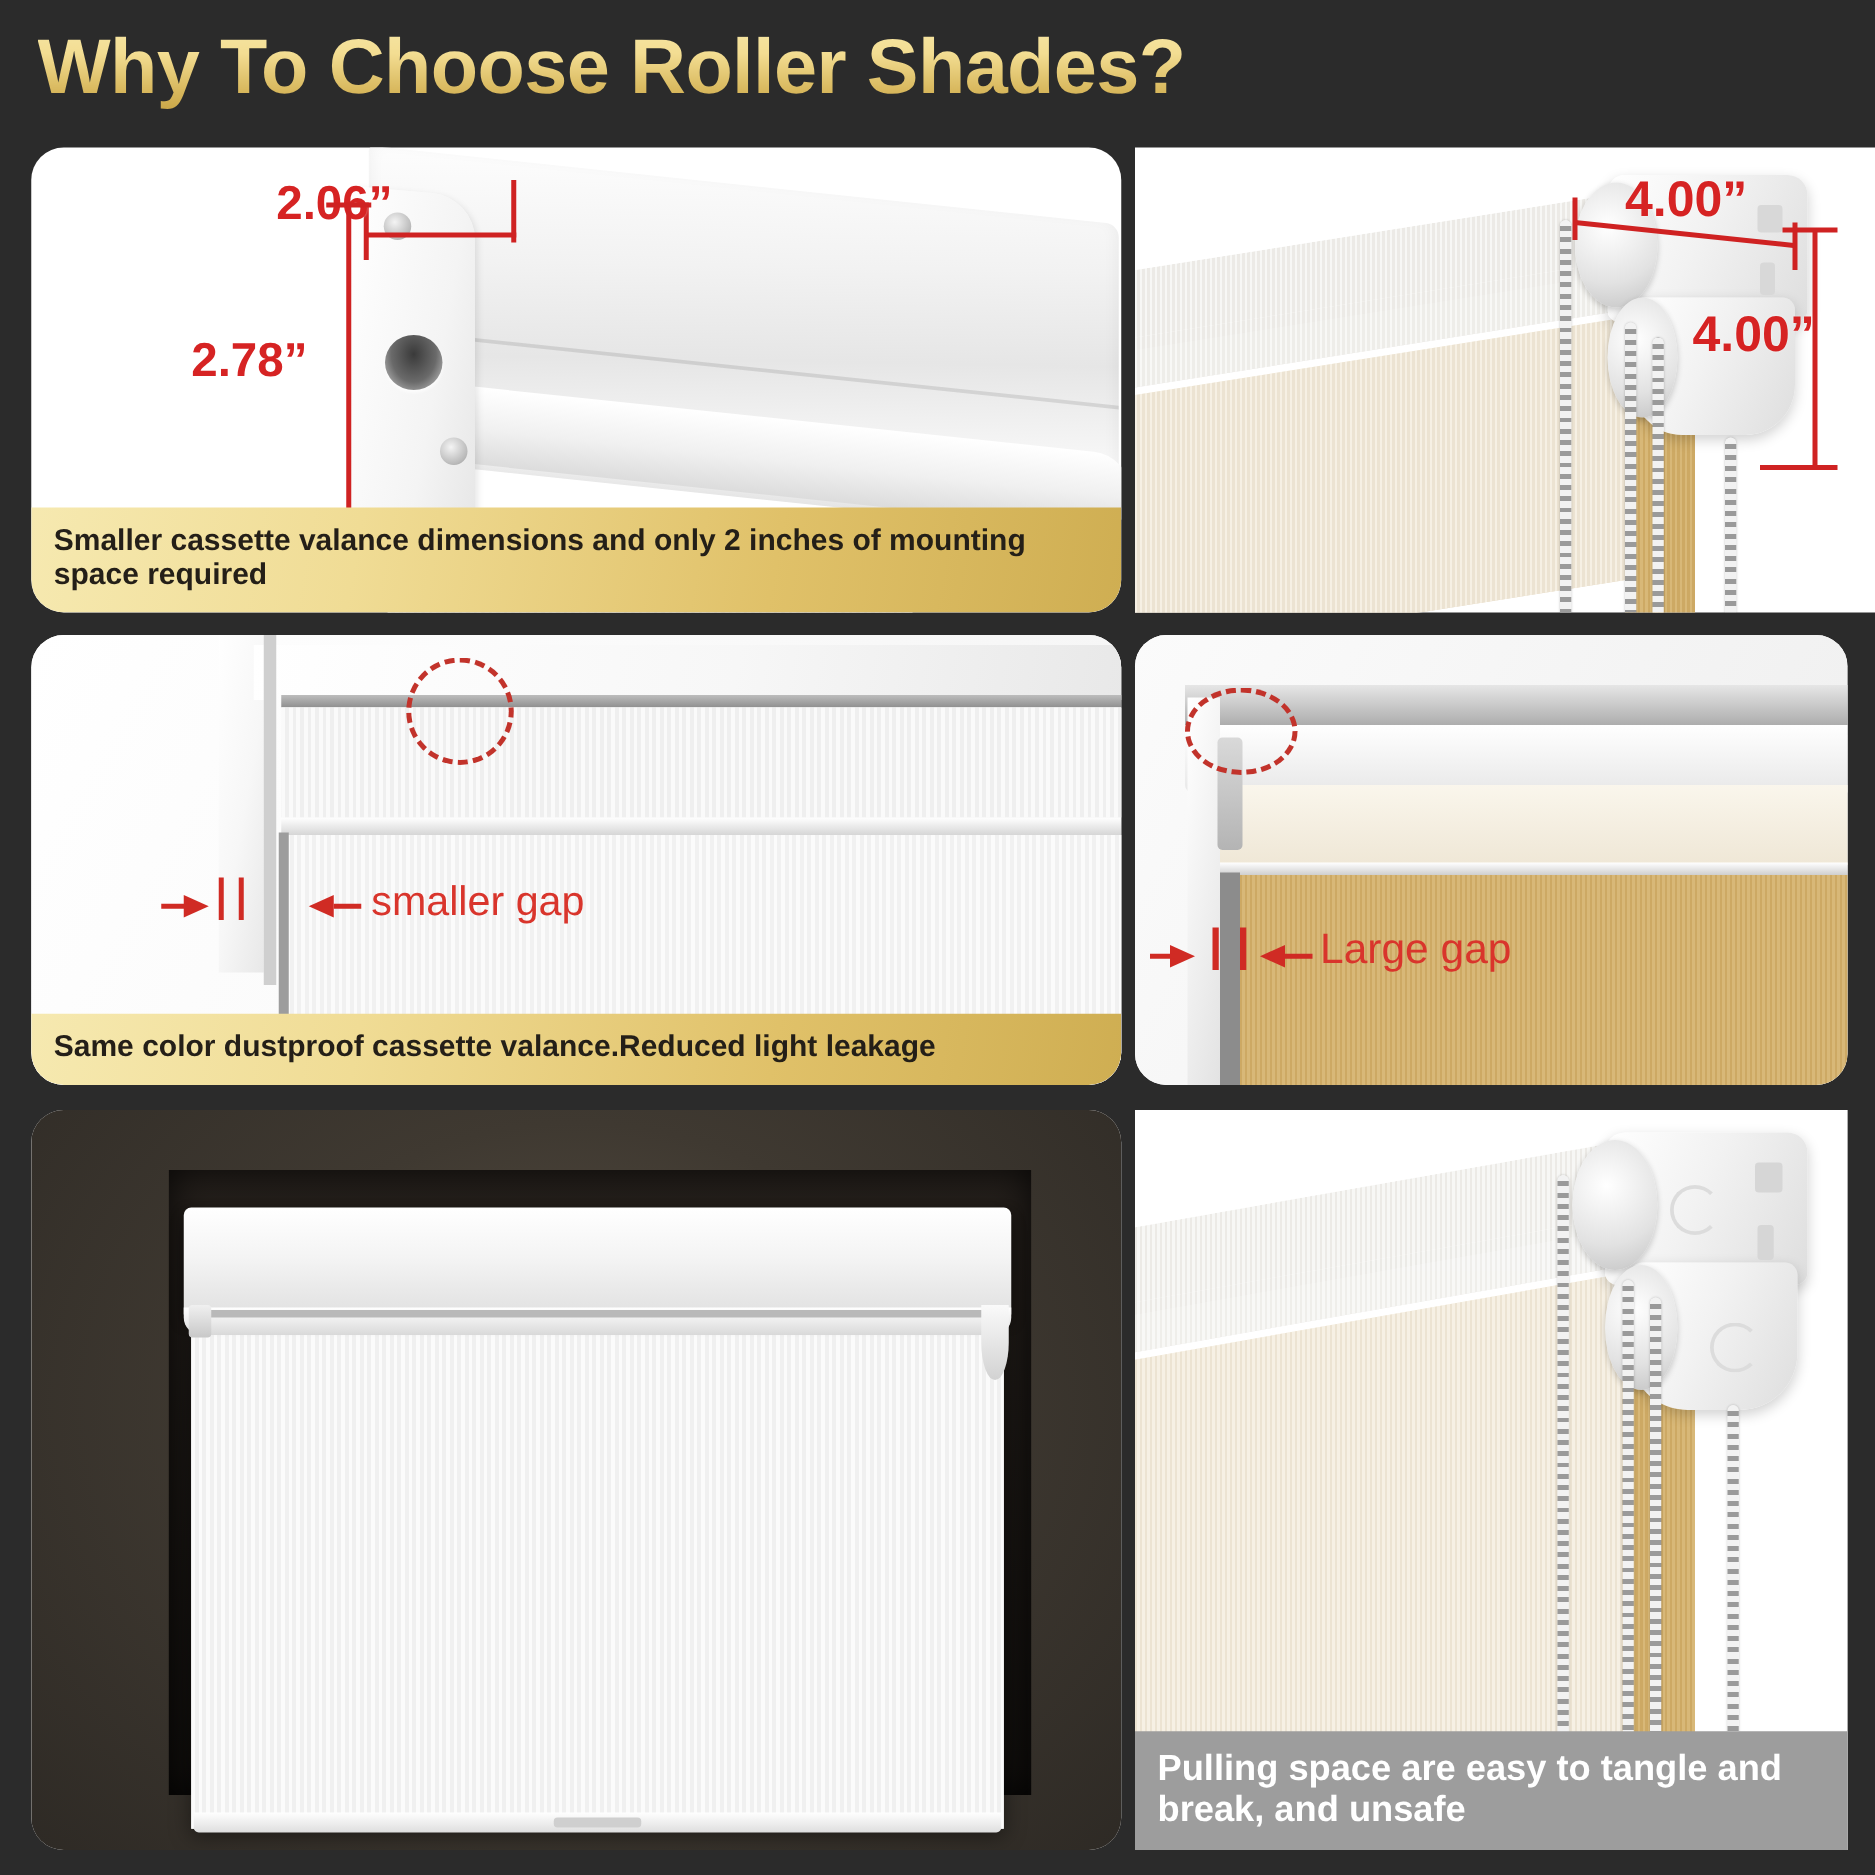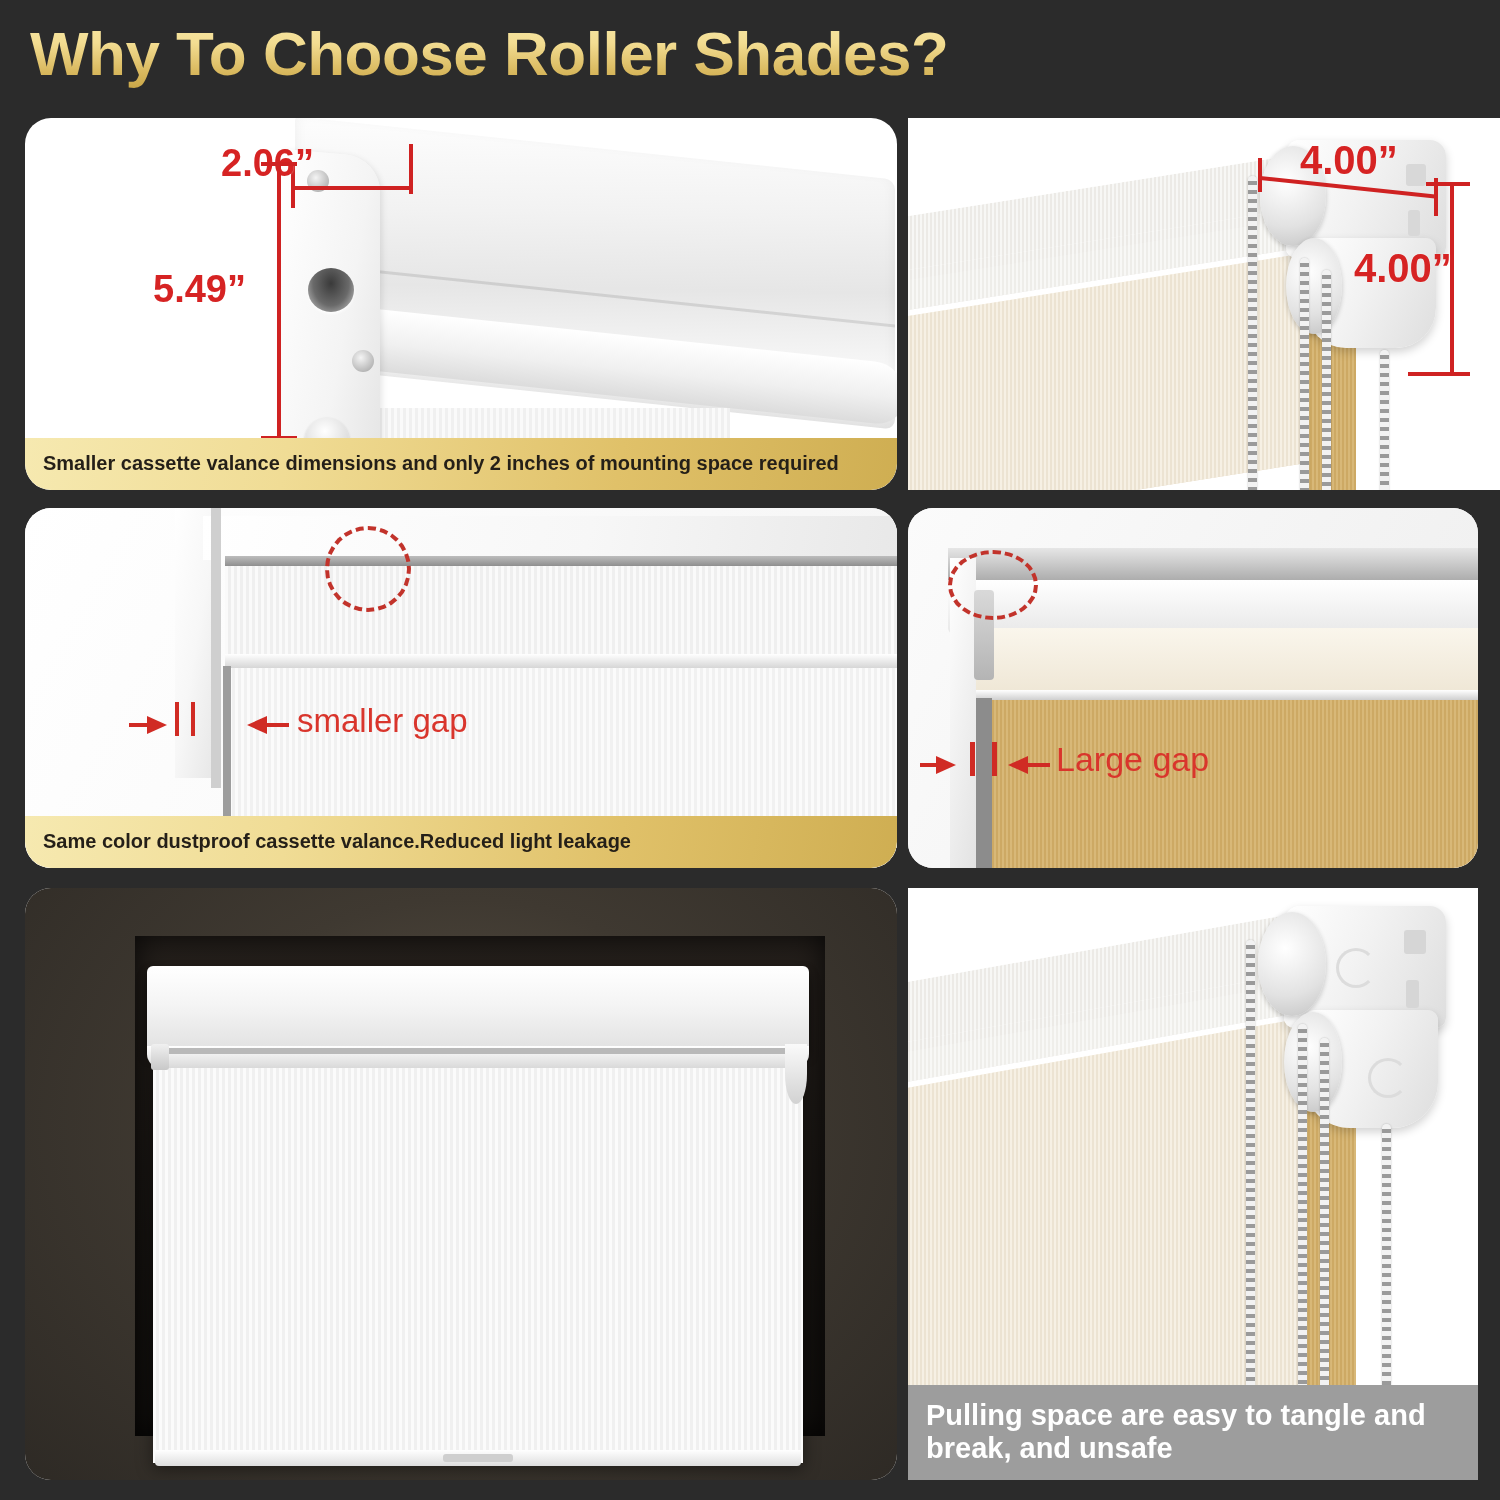--- a/index.html
+++ b/index.html
@@ -45,21 +45,21 @@
   .caption{
     position:absolute;left:0;right:0;bottom:0;
     box-sizing:border-box;
     padding:14px 18px 16px 18px;
     font-weight:bold;
     line-height:1.12;
   }
   .caption.gold{
     background:linear-gradient(100deg,#f6e9b0 0%,#f0dc95 30%,#e0c169 68%,#cfae52 100%);
     color:#241f18;
-    font-size:20px;
+    font-size:24px;
     border-bottom-left-radius:26px;
     border-bottom-right-radius:26px;
   }
   .caption.grey{
     background:#9d9d9d;
     color:#ffffff;
     font-size:29px;
   }
   .caption.tall{min-height:108px;}
 
@@ -224,21 +224,21 @@
     <div class="tl-knob"></div>
 
     <div class="dimline" style="left:268px;top:68px;width:120px;height:4px;"></div>
     <div class="dimline" style="left:266px;top:44px;width:4px;height:46px;"></div>
     <div class="dimline" style="left:384px;top:26px;width:4px;height:50px;"></div>
     <div class="dimtxt" style="left:196px;top:24px;font-size:38px;">2.06”</div>
 
     <div class="dimline" style="left:252px;top:46px;width:4px;height:276px;"></div>
     <div class="dimline" style="left:236px;top:44px;width:36px;height:4px;"></div>
     <div class="dimline" style="left:236px;top:318px;width:36px;height:4px;"></div>
-    <div class="dimtxt" style="left:128px;top:150px;font-size:38px;">5.49”</div>
+    <div class="dimtxt" style="left:128px;top:150px;font-size:38px;">2.78”</div>
   </div>
   <div class="caption gold">Smaller cassette valance dimensions and only 2 inches of mounting space required</div>
 </div>
 
 <div class="panel bad" id="p-tr">
   <div class="photo">
 
     <div class="shade-fab-white" style="left:-20px;top:68px;width:420px;height:64px;transform:skewY(-9deg);border-radius:6px;"></div>
     <div class="shade-fab-white" style="left:-20px;top:122px;width:420px;height:40px;transform:skewY(-9deg);opacity:.85;"></div>
 

